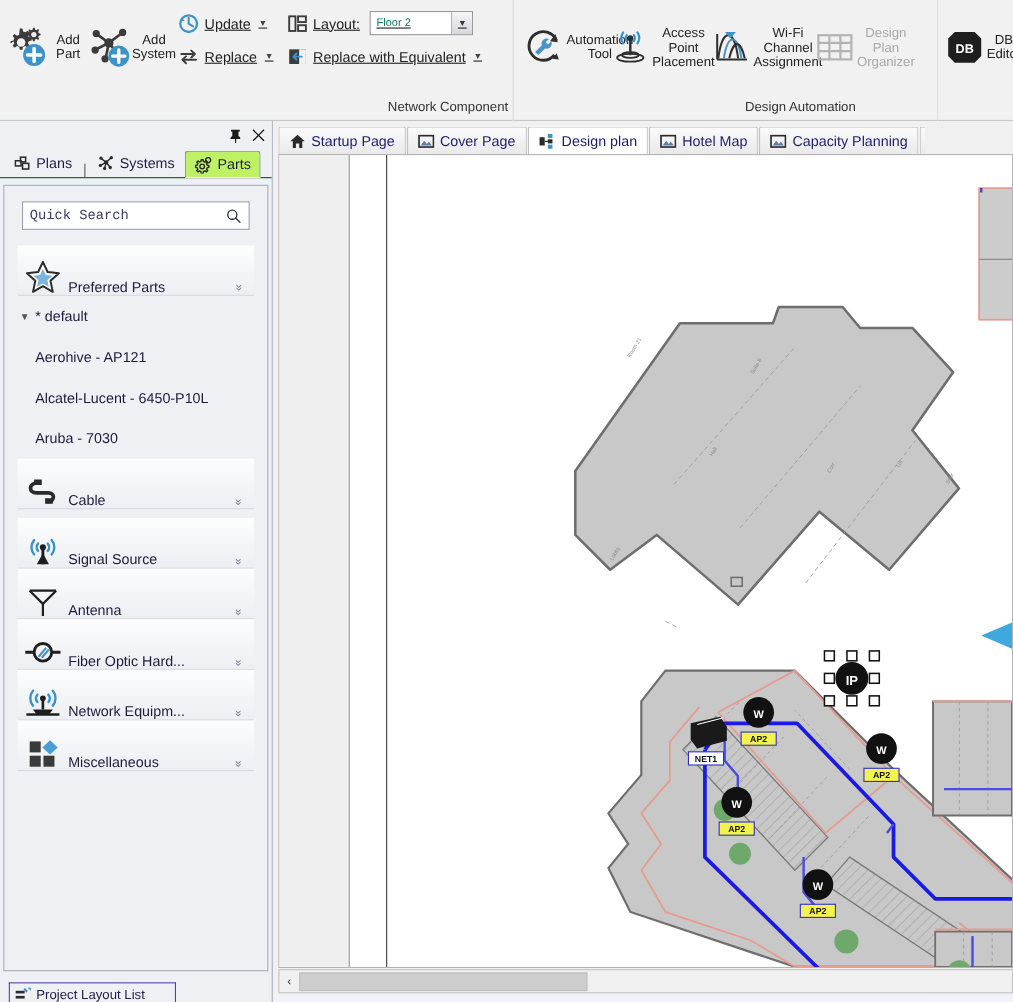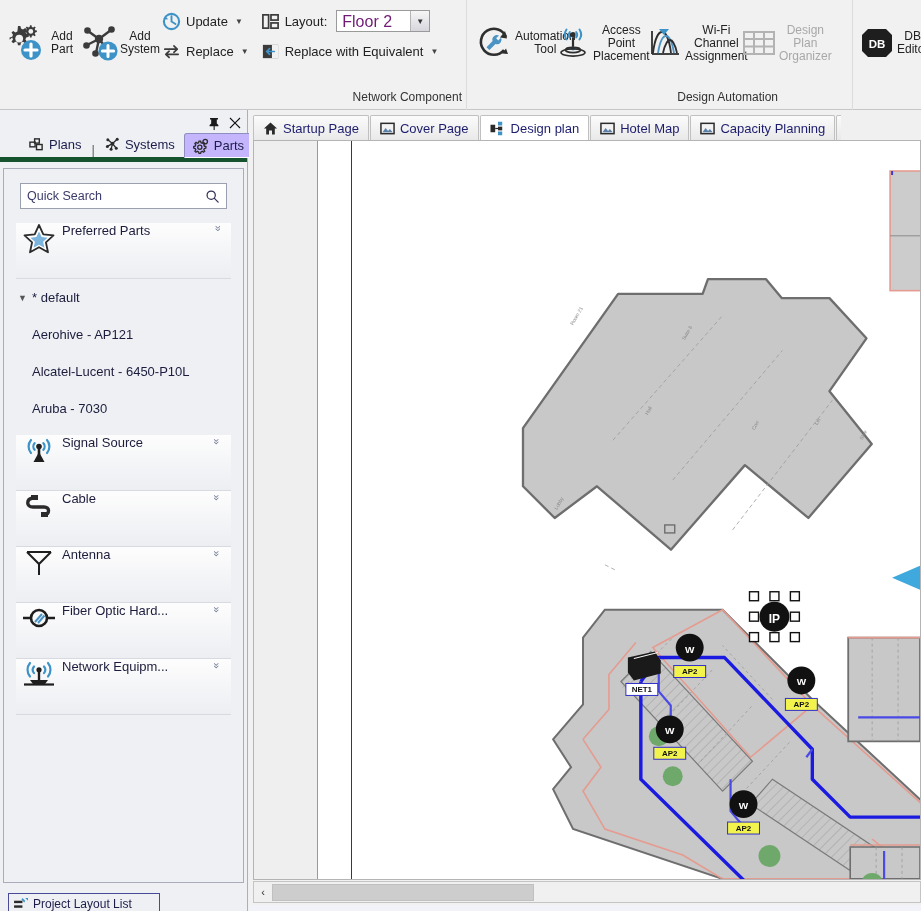--- a/index.html
+++ b/index.html
@@ -43,30 +43,30 @@
     cursor: default;
   }
   .big-btn .ic { height: 42px; display:flex; align-items:center; justify-content:center; }
   .big-btn .lbl { font-size: 12px; text-align:center; line-height: 13px; color:#222; }
   .big-btn.disabled .lbl { color: #a8a8a8; }
 
   .stack-col { display:flex; flex-direction:column; padding-top:4px; }
   .small-btn {
     display:flex; align-items:center; gap:5px;
     height: 30px; padding: 0 6px; cursor: default;
-    font-size: 13px; color:#222; white-space: nowrap;
+    font-size: 13px; color:#222; white-space: nowrap; text-decoration: underline;
   }
   .caret { font-size: 8px; color:#444; margin-left:2px; }
 
   .combo {
     display:inline-flex; align-items:stretch;
     width: 94px; height: 22px;
     border: 1px solid #9a9a9a; background:#fff; margin-left:4px;
   }
-  .combo .val { flex:1; padding: 2px 5px; font-size:16px; color:#701a75; line-height:18px; }
+  .combo .val { flex:1; padding: 2px 5px; font-size:10px; color:#0f766e; line-height:18px; }
   .combo .arw {
     width: 19px;
     background: linear-gradient(#f6f6f6,#d6d6dd);
     border-left: 1px solid #b5b5b5;
     display:flex; align-items:center; justify-content:center;
     font-size: 8px; color:#333;
   }
 
   
   svg { display:block; }
@@ -79,60 +79,60 @@
   }
   #panel-caption {
     height: 26px; position:relative; background:#eef0f4;
     display:flex; align-items:center; justify-content:flex-end;
     padding-right: 6px; gap: 9px;
   }
   .cap-ic { font-size: 13px; color:#222; cursor:default; line-height:12px; }
 
   #panel-tabs {
     height: 26px; display:flex; align-items:flex-end;
-    padding-left: 20px; border-bottom: 5px solid #14532d;
+    padding-left: 4px; border-bottom: 1px solid #14532d;
     background:#eef0f4;
   }
   .ptab {
     display:flex; align-items:center; gap:5px;
     height: 25px; padding: 0 8px;
     font-size: 13px; color:#1d1d4a;
     border: 1px solid transparent;
     cursor: default;
   }
   .ptab.active {
-    background:#c4b5fd;
+    background:#bef264;
     border: 1px solid #8e8ec0;
     border-bottom-color:#fff;
     position:relative; top:1px;
     border-radius: 3px 3px 0 0;
   }
   .ptab-sep { color:#666; padding:0 1px; font-size:13px; }
 
   #panel-inner {
     position:absolute; left:3px; top:58px; width: 241px; height: 715px;
     background:#eef0f4;
     border: 1px solid #a9adbb;
   }
   #searchrow { padding: 14px 16px 8px 16px; }
   .searchbox {
     position:relative; height: 26px; background:#fff;
     border: 1px solid #9aa0ad;
   }
   .searchbox input {
     width:100%; height:100%; border:0; outline:0; background:transparent;
-    padding: 0 37px 0 6px; font-family:Liberation Sans, sans-serif;
+    padding: 0 37px 0 6px; font-family:Liberation Mono, monospace;
     font-size: 12.5px; color:#1c1c46;
   }
   .searchbox input::placeholder { color:#3b3b6b; opacity:1; }
   .s-ic { position:absolute; right:6px; top:5px; }
 
   .grp-header {
-    display:flex; align-items:flex-start;
-    height: 56px; margin: 0 12px;
+    display:flex; align-items:flex-end;
+    height: 46px; margin: 0 12px;
     background: linear-gradient(#fdfdfd,#eceef2);
     border-bottom: 1px solid #d7dae1;
     cursor: default;
   }
   .grp-header .gi { width:46px; display:flex; align-items:center; justify-content:center; }
   .grp-header .gl { flex:1; font-size: 13px; color:#1c1c3c; }
   .grp-header .gx { width: 28px; text-align:center; color:#6e7890; font-size: 11px; letter-spacing:-1px;}
 
   .tree-row {
     display:flex; align-items:center; height: 37px;
@@ -479,47 +479,47 @@
     <div class="tree-row child">
       <span>Aerohive - AP121</span>
     </div>
     <div class="tree-row child">
       <span>Alcatel-Lucent - 6450-P10L</span>
     </div>
     <div class="tree-row child">
       <span>Aruba - 7030</span>
     </div>
 
+    <div class="grp-header">
+      <span class="gi">
+        <svg width="34" height="30" viewBox="0 0 34 30">
+          <path d="M11 7 C4 8 4 16 11 16 L22 16 C28 16 28 23 22 24" fill="none" stroke="#2b2b2b" stroke-width="3.4" stroke-linecap="round"></path>
+          <path d="M9 4 L16 4 L16 9 L9 9 Z" fill="#2b2b2b"></path>
+          <path d="M19 21 L26 21 L26 26 L19 26 Z" fill="#2b2b2b"></path>
+        </svg>
+      </span>
+      <span class="gl">Cable</span>
+      <span class="gx" style="transform:rotate(90deg);">»</span>
+    </div>
+
     <div class="grp-header" style="margin-top:8px;">
       <span class="gi">
         <svg width="34" height="30" viewBox="0 0 34 30">
           <g fill="none" stroke="#3d93c8" stroke-width="2.2" stroke-linecap="round">
             <path d="M9 5a10 10 0 0 0 0 13"></path>
               <path d="M25 5a10 10 0 0 1 0 13"></path>
             <path d="M12.6 8.2a5 5 0 0 0 0 6.6"></path>
               <path d="M21.4 8.2a5 5 0 0 1 0 6.6"></path>
           </g>
           <circle cx="17" cy="11.5" r="2.8" fill="#1e1e1e"></circle>
           <path d="M17 13 L17 27" stroke="#1e1e1e" stroke-width="2.6"></path>
           <path d="M11.5 27 L17 17 L22.5 27 Z" fill="#1e1e1e"></path>
         </svg>
       </span>
       <span class="gl">Signal Source</span>
-      <span class="gx" style="transform:rotate(90deg);">»</span>
-    </div>
-
-    <div class="grp-header">
-      <span class="gi">
-        <svg width="34" height="30" viewBox="0 0 34 30">
-          <path d="M11 7 C4 8 4 16 11 16 L22 16 C28 16 28 23 22 24" fill="none" stroke="#2b2b2b" stroke-width="3.4" stroke-linecap="round"></path>
-          <path d="M9 4 L16 4 L16 9 L9 9 Z" fill="#2b2b2b"></path>
-          <path d="M19 21 L26 21 L26 26 L19 26 Z" fill="#2b2b2b"></path>
-        </svg>
-      </span>
-      <span class="gl">Cable</span>
       <span class="gx" style="transform:rotate(90deg);">»</span>
     </div>
 
     <div class="grp-header">
       <span class="gi">
         <svg width="34" height="30" viewBox="0 0 34 30">
           <path d="M5 5 L17 17 L29 5" fill="none" stroke="#1e1e1e" stroke-width="2"></path>
           <path d="M5 5 L29 5" stroke="#1e1e1e" stroke-width="2"></path>
           <path d="M17 17 L17 28" stroke="#1e1e1e" stroke-width="2"></path>
         </svg>
@@ -552,20 +552,32 @@
           <circle cx="17" cy="10.8" r="2.6" fill="#1e1e1e"></circle>
           <path d="M17 12.5 L17 21" stroke="#1e1e1e" stroke-width="2.4"></path>
           <path d="M8 21 H26 L23 25 H11 Z" fill="#1e1e1e"></path>
           <path d="M2 25.5 H32" stroke="#1e1e1e" stroke-width="2.2"></path>
         </svg>
       </span>
       <span class="gl">Network Equipm...</span>
       <span class="gx" style="transform:rotate(90deg);">»</span>
     </div>
 
+    <div class="grp-header">
+      <span class="gi">
+        <svg width="34" height="30" viewBox="0 0 34 30">
+          <rect x="5" y="4" width="10" height="10" fill="#3a3a3a"></rect>
+          <path d="M23.5 3 L30.5 9.5 L23.5 16 L16.5 9.5 Z" fill="#4a9ed6"></path>
+          <rect x="5" y="17" width="10" height="10" fill="#3a3a3a"></rect>
+          <rect x="17.5" y="17" width="10" height="10" fill="#3a3a3a"></rect>
+        </svg>
+      </span>
+      <span class="gl">Miscellaneous</span>
+      <span class="gx" style="transform:rotate(90deg);">»</span>
+    </div>
 
   </div>
 
   <div id="bottomtab">
     <span>
       <svg width="15" height="13" viewBox="0 0 16 14">
         <rect x="0" y="4" width="9" height="2.6" fill="#2b2b2b"></rect>
         <g fill="#3d93c8">
             <path d="M9 1 L12 4 L11 6 L8 3 Z"></path>
             <path d="M12 1 L15 1 L15 4 Z"></path>

